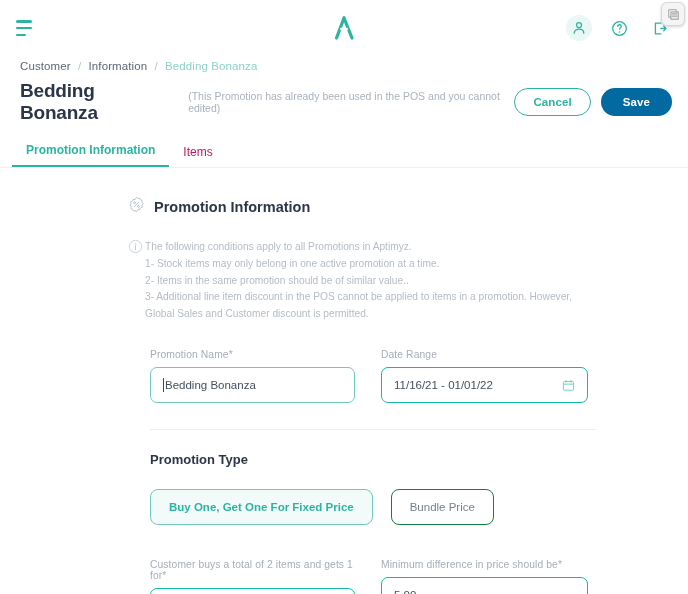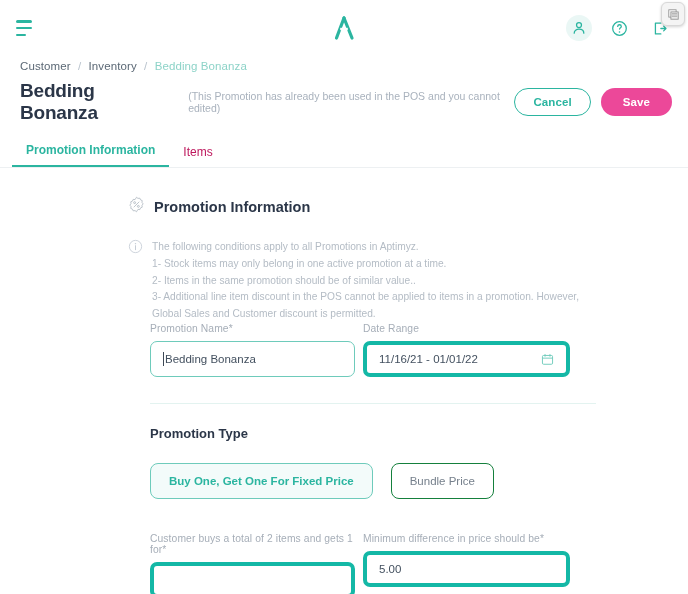--- a/index.html
+++ b/index.html
@@ -114,21 +114,21 @@
     cursor: pointer;
     font-family: inherit;
     font-size: 11.5px;
     font-weight: 600;
     border-radius: 18px;
     padding: 7px 18px;
     letter-spacing: .1px;
     text-align: right;
   }
   .btn-cancel { background: #ffffff; color: #2bb5a0; border: 1.4px solid #2bb5a0; }
-  .btn-save { background: #ec4899; color: #ffffff; padding: 8px 22px; }
+  .btn-save { background: #0369a1; color: #ffffff; padding: 8px 22px; }
 
   
   .tabs {
     margin-top: 14px;
     display: flex;
     align-items: flex-end;
     padding-left: 12px;
     border-bottom: 1px solid #edf0f2;
     height: 30px;
   }
@@ -156,47 +156,48 @@
     margin-bottom: 22px;
   }
   .section-title {
     font-size: 14.5px;
     font-weight: 700;
     color: #2b3648;
   }
 
   .notice {
     display: flex;
-    gap: 9px;
+    gap: 2px;
     margin-left: -22px;
+    margin-bottom: 26px;
   }
   .notice-text {
     font-size: 10.2px;
     line-height: 1.65;
     color: #b4bcc5;
     max-width: 444px;
   }
   .notice-text div { white-space: nowrap; }
   .notice-text div.wrap { white-space: normal; }
 
   
-  .field-row { display: flex; gap: 8px; }
+  .field-row { display: flex; gap: 26px; }
   .field { display: flex; flex-direction: column; }
   .field.w1 { width: 205px; }
   .field.w2 { width: 207px; }
   .field-label {
     font-size: 10.3px;
     color: #a6aeb8;
     margin-bottom: 7px;
     letter-spacing: .1px;
   }
   .input {
     position: relative;
     height: 36px;
-    border: 4px solid #14b8a6;
+    border: 1px solid #14b8a6;
     border-radius: 7px;
     background: #ffffff;
     display: flex;
     align-items: center;
     padding: 0 12px;
     font-size: 11.5px;
     color: #43505f;
   }
   .input.focused {
     border: 1.4px solid #6ecbbb;
@@ -291,21 +292,21 @@
       <rect x="2.2" y="2.2" width="9" height="9" fill="#fbfbfb" stroke="#8d8d8d" stroke-width="1"></rect>
       <rect x="4.8" y="4.8" width="9" height="9" fill="#e9e9e9" stroke="#8d8d8d" stroke-width="1"></rect>
       <path d="M6 6.8h6.6M6 8.6h6.6M6 10.4h6.6" stroke="#9a9a9a" stroke-width=".8"></path>
     </svg>
   </div>
 </div>
 
 <div class="crumb-row">
   <span>Customer</span>
   <span class="crumb-sep">/</span>
-  <span>Inventory</span>
+  <span>Information</span>
   <span class="crumb-sep">/</span>
   <span class="crumb-current">Bedding Bonanza</span>
 </div>
 
 <div class="title-row">
   <div class="page-title">Bedding Bonanza</div>
   <div class="title-note">(This Promotion has already been used in the POS and you cannot edited)</div>
   <div class="title-actions">
     <button class="btn btn-cancel">Cancel</button>
     <button class="btn btn-save">Save</button>

